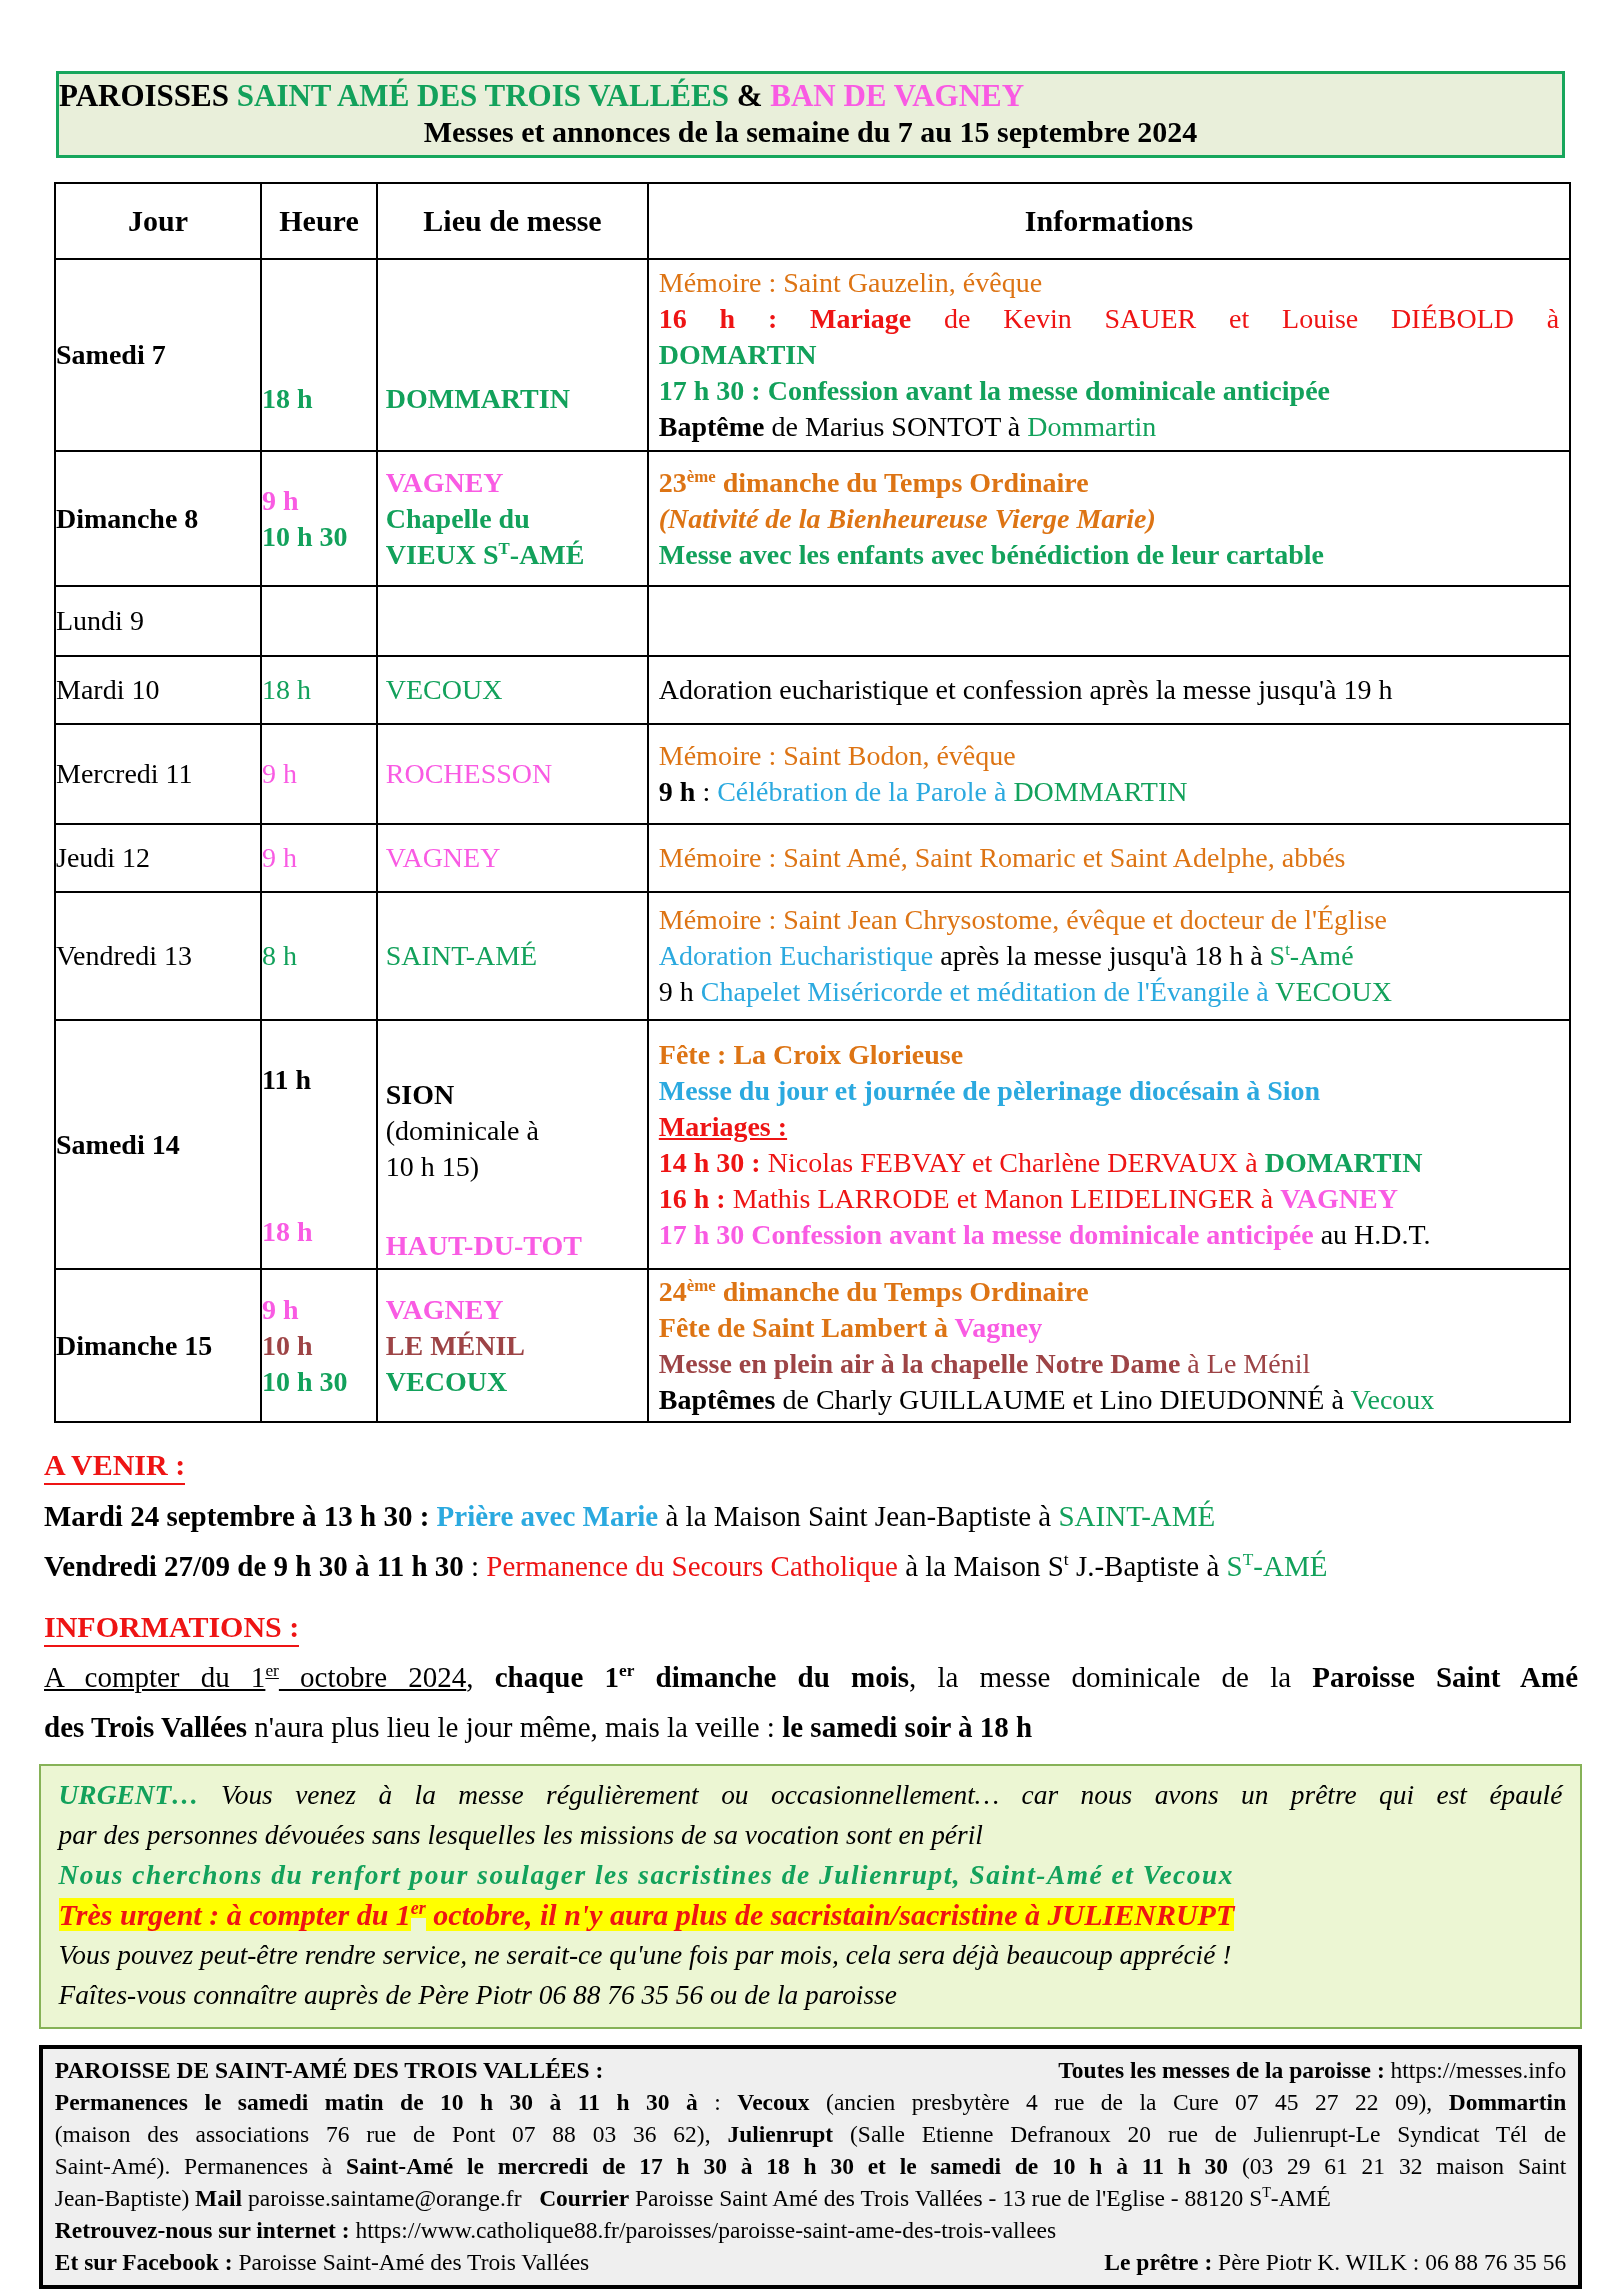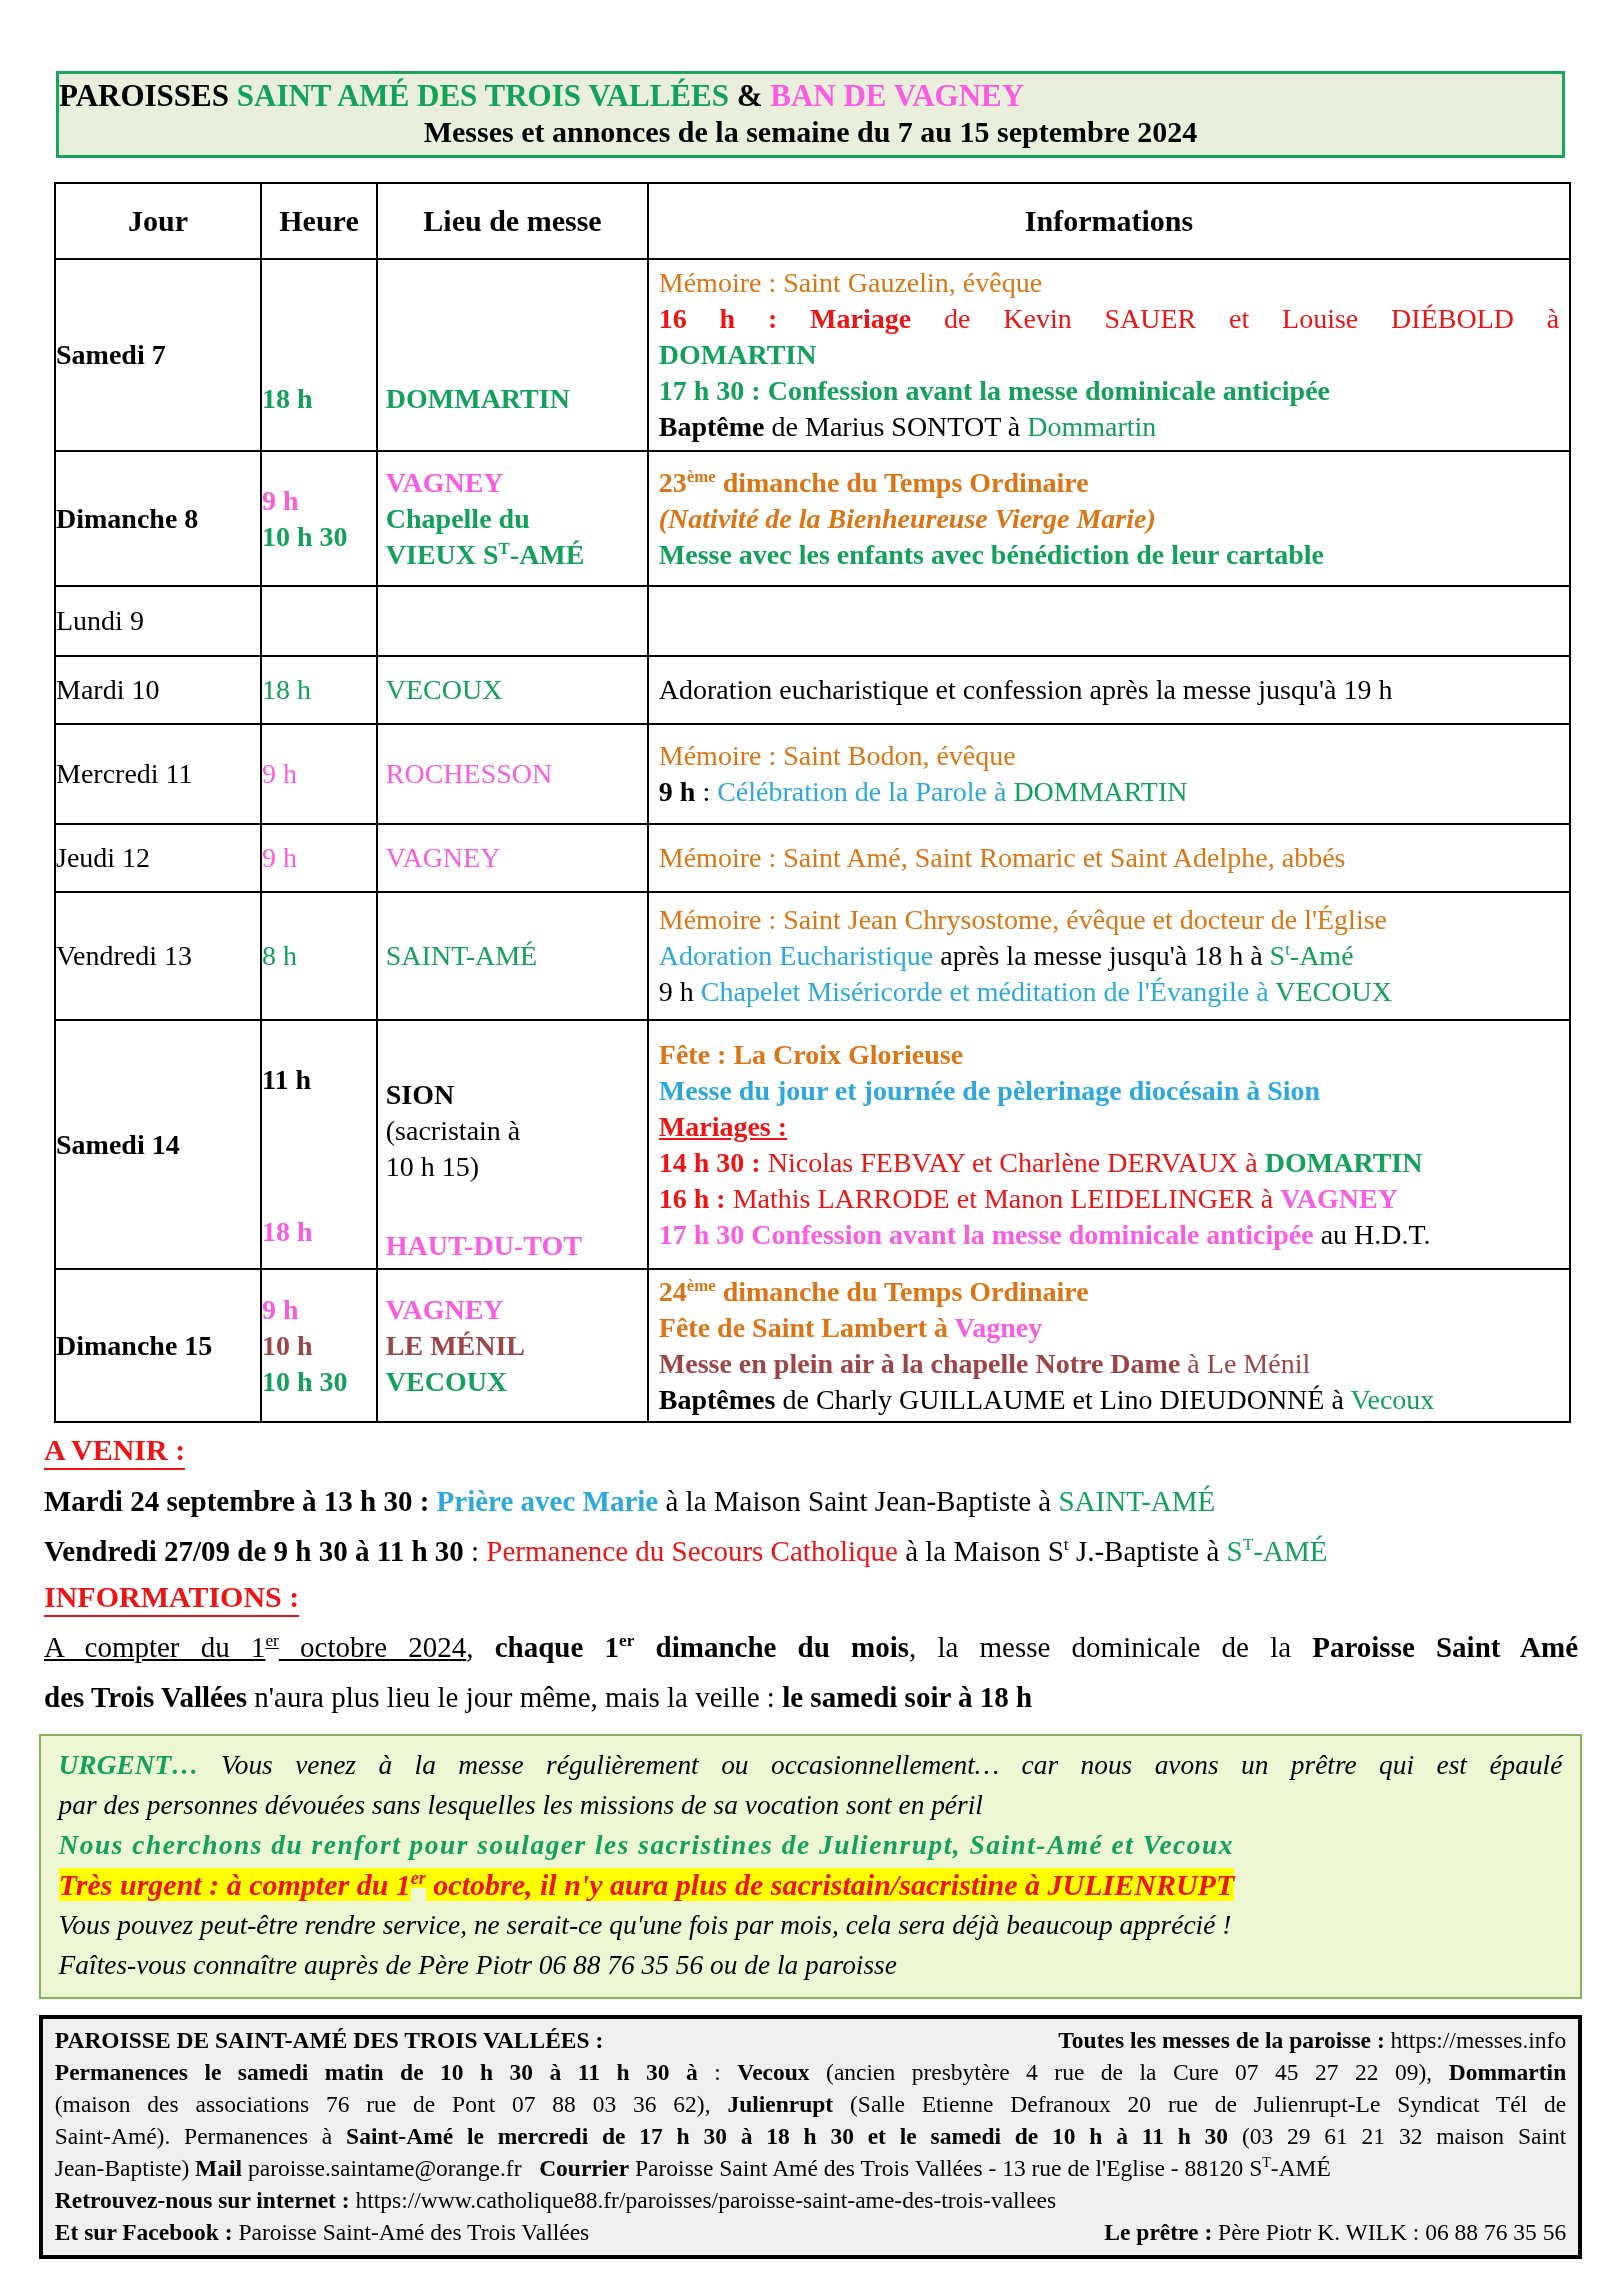--- a/index.html
+++ b/index.html
@@ -28,21 +28,21 @@
   .a-l{text-align:left;}
   .a-c{text-align:left;}
   .a-j{text-align:justify;text-align-last:justify;}
   .sb{display:flex;justify-content:space-between;gap:8px;}
   .b{font-weight:bold;}
   .i{font-style:italic;}
   .u{text-decoration:underline;}
   .sup{font-size:60%;vertical-align:super;line-height:0;}
   .hl{background:#ffff00;}
   
-  .textblock{margin:10px 43px 0 44px;}
+  .textblock{margin:25px 43px 0 44px;}
   .heading{display:inline-block;color:#ee1414;font-weight:bold;font-size:30px;
            border-bottom:2.9px solid #ee1414;padding-bottom:1px;}
   .bodylines .ln{font-size:29px;line-height:37px;margin-top:12.7px;}
   
   .urgent-box{margin:17.6px 39px 0 39px;border:2.9px solid #86b257;background:#ecf6d3;
               padding:9.8px 17.6px 11.8px;}
   .urgent-box .ln{font-size:27.4px;line-height:40px;}
   
   .footer-box{margin:15.7px 39px 0 39px;border:4.9px solid #000;background:#efefef;
               padding:4.9px 11.8px 6.9px;}
@@ -183,21 +183,21 @@
         <tr style="height: 249px;">
           <td class="cell-jour v-mid">
             <div class="ln a-c"><span class="b">Samedi 14</span></div>
           </td>
           <td class="cell-heure v-top" style="padding-top: 41px;">
             <div class="ln a-c"><span class="b">11 h</span></div>
             <div class="ln a-c" style="margin-top: 116px;"><span class="b" style="color: rgb(249, 91, 227);">18 h</span></div>
           </td>
           <td class="cell-lieu v-top" style="padding-top: 56px;">
             <div class="ln a-l"><span class="b">SION</span></div>
-            <div class="ln a-l"><span>(sacristain à</span></div>
+            <div class="ln a-l"><span>(dominicale à</span></div>
             <div class="ln a-l"><span>10 h 15)</span></div>
             <div class="ln a-l" style="margin-top: 43px;"><span class="b" style="color: rgb(249, 91, 227);">HAUT-DU-TOT</span></div>
           </td>
           <td class="cell-info v-mid">
             <div class="ln a-c"><span class="b" style="color: rgb(221, 116, 20);">Fête : La Croix Glorieuse</span></div>
             <div class="ln a-l"><span class="b" style="color: rgb(43, 169, 223);">Messe du jour et journée de pèlerinage diocésain à Sion</span></div>
             <div class="ln a-l"><span class="b u" style="color: rgb(238, 20, 20);">Mariages :</span></div>
             <div class="ln a-l"><span class="b" style="color: rgb(238, 20, 20);">14 h 30 :</span><span style="color: rgb(238, 20, 20);"> Nicolas FEBVAY et Charlène DERVAUX à </span><span class="b" style="color: rgb(18, 161, 91);">DOMARTIN</span></div>
             <div class="ln a-l"><span class="b" style="color: rgb(238, 20, 20);">16 h :</span><span style="color: rgb(238, 20, 20);"> Mathis LARRODE et Manon LEIDELINGER à </span><span class="b" style="color: rgb(249, 91, 227);">VAGNEY</span></div>
             <div class="ln a-l"><span class="b" style="color: rgb(249, 91, 227);">17 h 30 Confession avant la messe dominicale anticipée</span><span> au H.D.T.</span></div>

